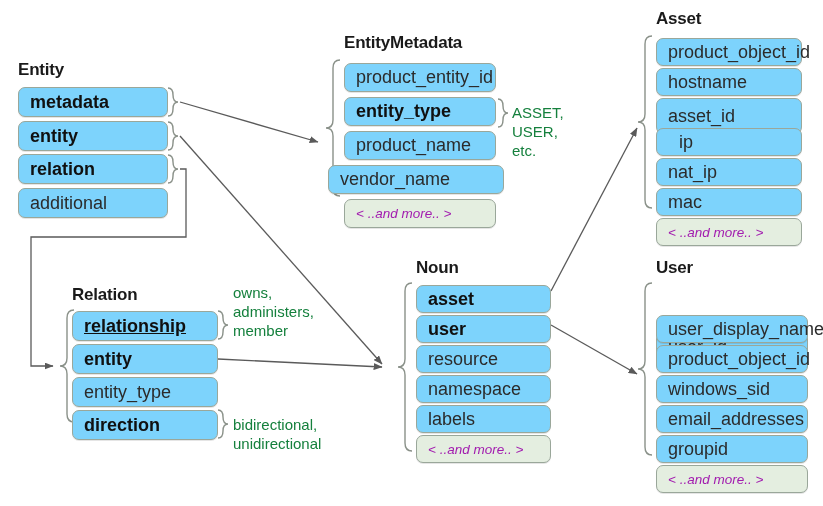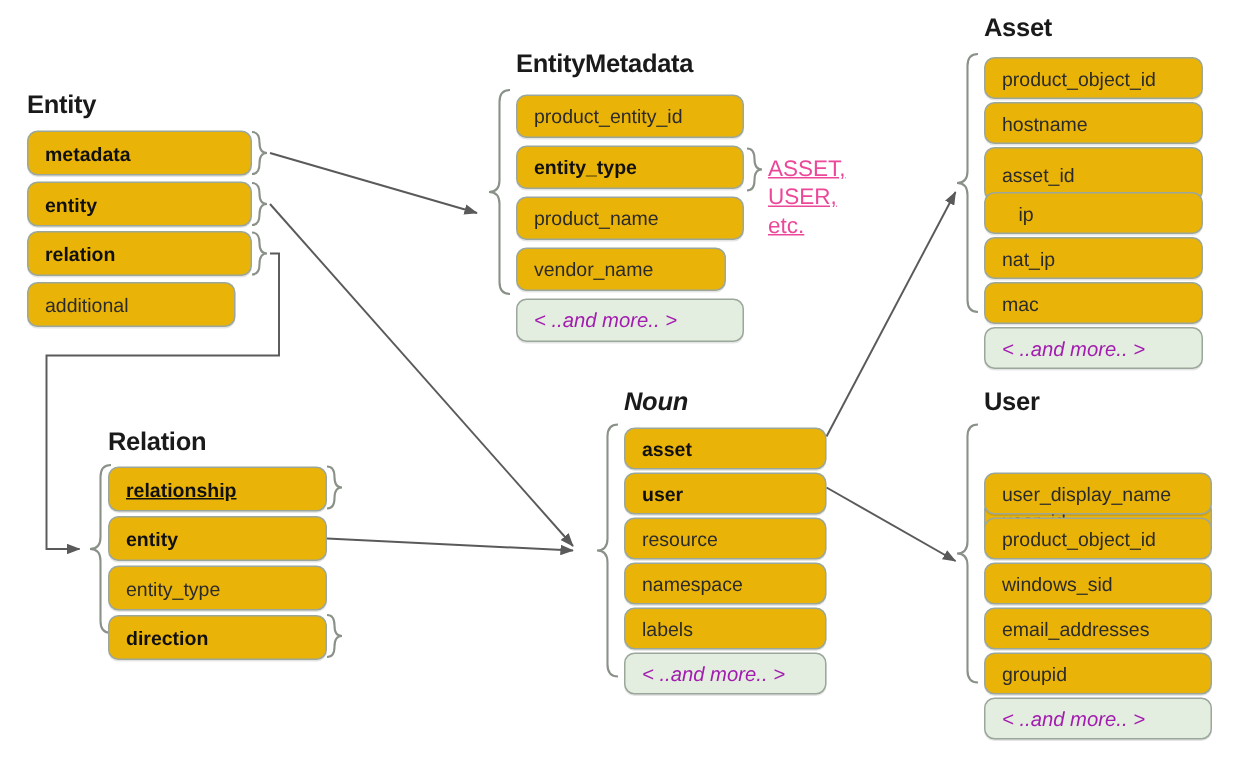--- a/index.html
+++ b/index.html
@@ -18,44 +18,43 @@
     position:absolute;
     font-size:17px;
     font-weight:bold;
     color:#1a1a1a;
     white-space:nowrap;
     letter-spacing:-0.2px;
   }
   .row{
     position:absolute;
     box-sizing:border-box;
-    background:#eab308;
+    background:#7dd3fc;
     border:1px solid #9aa79a;
     border-radius:7px;
     display:flex;
     align-items:center;
     padding-left:11px;
-    font-size:13px;
+    font-size:18px;
     color:#2b2b2b;
     box-shadow:0 1px 0 rgba(0,0,0,0.10);
   }
   .row.bold{font-weight:bold;color:#101010;}
   .row.more{
     background:#e4eee0;
     font-style:italic;
     color:#a21caf;
     font-size:13.5px;
   }
   .note{
     position:absolute;
     font-size:15px;
-    color:#ec4899;
+    color:#15803d;
     line-height:19px;
     white-space:pre;
-    text-decoration:underline;
   }
 </style>
 </head>
 <body>
 
 <div id="diagram">
 
   <svg class="svg-layer" viewBox="0 0 823 506">
     <defs>
       <marker id="arrowhead" markerWidth="9" markerHeight="7" refX="8.4" refY="3.5" orient="auto" markerUnits="userSpaceOnUse">
@@ -98,29 +97,29 @@
 
       <path d="M551,325 L637,374" marker-end="url(#arrowhead)"></path>
     </g>
   </svg>
 
   <div class="entity-block">
     <div class="block-title" style="left:18px;top:60px;">Entity</div>
     <div class="row bold" style="left:18px;top:87px;width:150px;height:30px;">metadata</div>
     <div class="row bold" style="left:18px;top:121px;width:150px;height:30px;">entity</div>
     <div class="row bold" style="left:18px;top:154px;width:150px;height:30px;">relation</div>
-    <div class="row" style="left:18px;top:188px;width:139px;height:30px;">additional</div>
+    <div class="row" style="left:18px;top:188px;width:150px;height:30px;">additional</div>
   </div>
 
   <div class="entity-block">
     <div class="block-title" style="left:344px;top:33px;">EntityMetadata</div>
     <div class="row" style="left:344px;top:63px;width:152px;height:29px;">product_entity_id</div>
     <div class="row bold" style="left:344px;top:97px;width:152px;height:29px;">entity_type</div>
     <div class="row" style="left:344px;top:131px;width:152px;height:29px;text-align:center;">product_name</div>
-    <div class="row" style="left:344px;top:165px;width:140px;height:29px;">vendor_name</div>
+    <div class="row" style="left:328px;top:165px;width:176px;height:29px;">vendor_name</div>
     <div class="row more" style="left:344px;top:199px;width:152px;height:29px;">&lt; ..and more.. &gt;</div>
   </div>
 
   <div class="entity-block">
     <div class="block-title" style="left:656px;top:9px;">Asset</div>
     <div class="row" style="left:656px;top:38px;width:146px;height:28px;">product_object_id</div>
     <div class="row" style="left:656px;top:68px;width:146px;height:28px;">hostname</div>
     <div class="row" style="left:656px;top:98px;width:146px;height:36px;">asset_id</div>
     <div class="row" style="left:656px;top:128px;width:146px;height:28px;padding-left:22px;">ip</div>
     <div class="row" style="left:656px;top:158px;width:146px;height:28px;">nat_ip</div>
@@ -133,34 +132,39 @@
     <div class="row" style="left:656px;top:285px;width:152px;height:28px;margin-top:48px;">user_id</div>
     <div class="row" style="left:656px;top:315px;width:152px;height:28px;">user_display_name</div>
     <div class="row" style="left:656px;top:345px;width:152px;height:28px;">product_object_id</div>
     <div class="row" style="left:656px;top:375px;width:152px;height:28px;">windows_sid</div>
     <div class="row" style="left:656px;top:405px;width:152px;height:28px;">email_addresses</div>
     <div class="row" style="left:656px;top:435px;width:152px;height:28px;">groupid</div>
     <div class="row more" style="left:656px;top:465px;width:152px;height:28px;">&lt; ..and more.. &gt;</div>
   </div>
 
   <div class="entity-block">
-    <div class="block-title" style="left:416px;top:258px;font-style:italic;">Noun</div>
+    <div class="block-title" style="left:416px;top:258px;">Noun</div>
     <div class="row bold" style="left:416px;top:285px;width:135px;height:28px;">asset</div>
     <div class="row bold" style="left:416px;top:315px;width:135px;height:28px;">user</div>
     <div class="row" style="left:416px;top:345px;width:135px;height:28px;">resource</div>
     <div class="row" style="left:416px;top:375px;width:135px;height:28px;">namespace</div>
     <div class="row" style="left:416px;top:405px;width:135px;height:28px;text-align:right;">labels</div>
     <div class="row more" style="left:416px;top:435px;width:135px;height:28px;">&lt; ..and more.. &gt;</div>
   </div>
 
   <div class="entity-block">
     <div class="block-title" style="left:72px;top:285px;">Relation</div>
     <div class="row bold" style="left:72px;top:311px;width:146px;height:30px;text-decoration:underline;">relationship</div>
     <div class="row bold" style="left:72px;top:344px;width:146px;height:30px;">entity</div>
     <div class="row" style="left:72px;top:377px;width:146px;height:30px;">entity_type</div>
     <div class="row bold" style="left:72px;top:410px;width:146px;height:30px;">direction</div>
   </div>
 
   <div class="note" style="left:512px;top:103px;">ASSET,
 USER,
 etc.</div>
+  <div class="note" style="left:233px;top:283px;">owns,
+administers,
+member</div>
+  <div class="note" style="left:233px;top:415px;">bidirectional,
+unidirectional</div>
 
 </div>
 
 </body></html>

